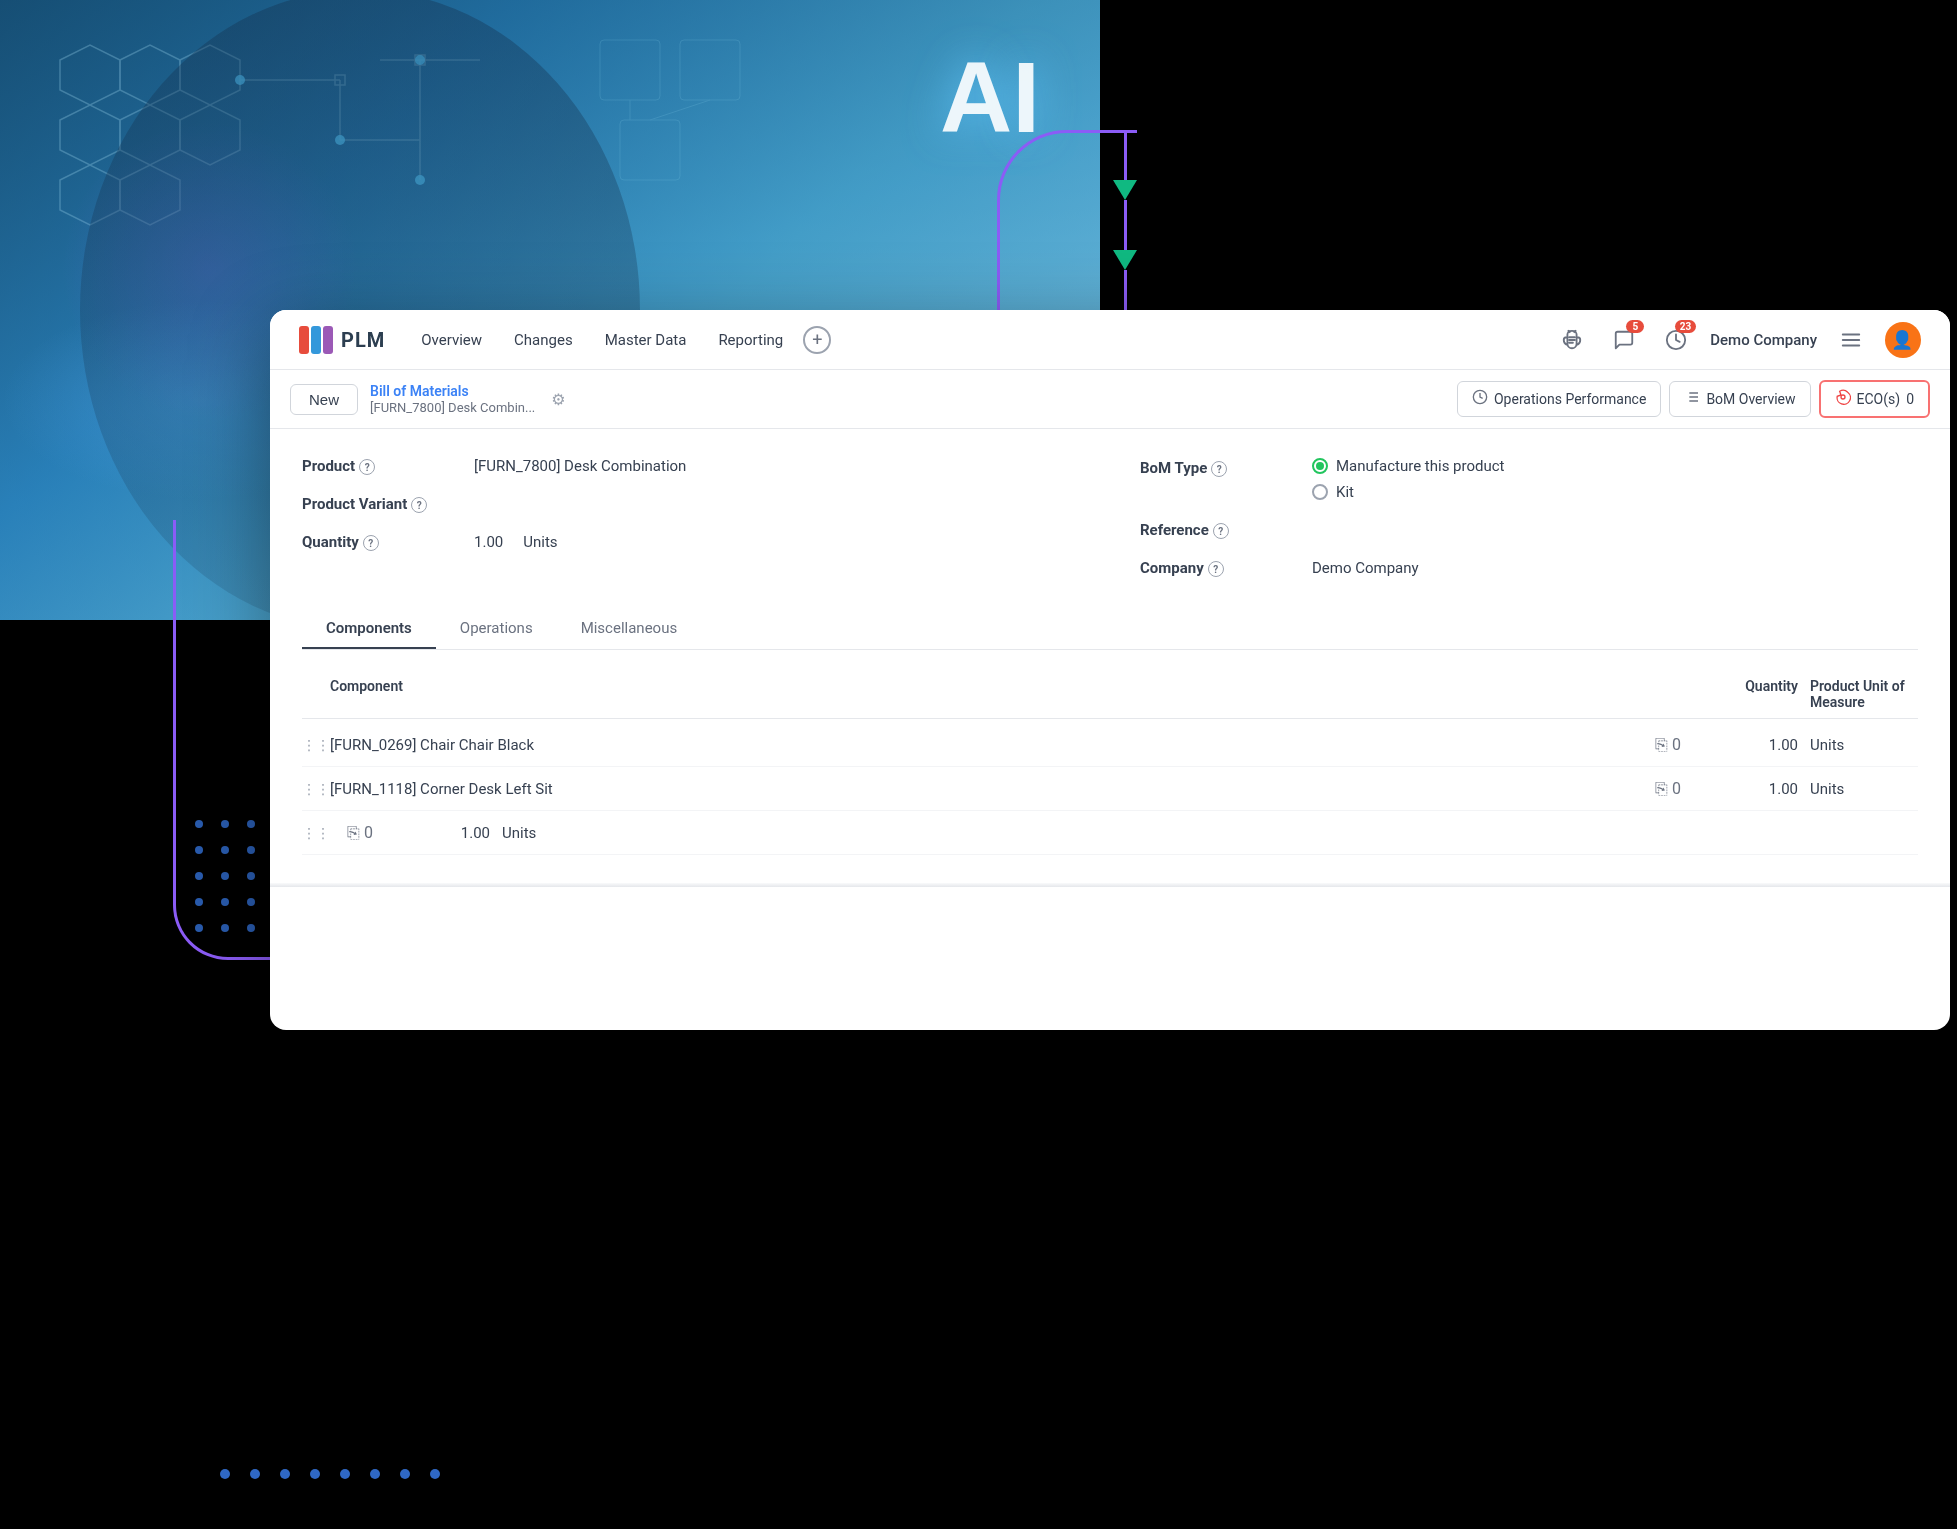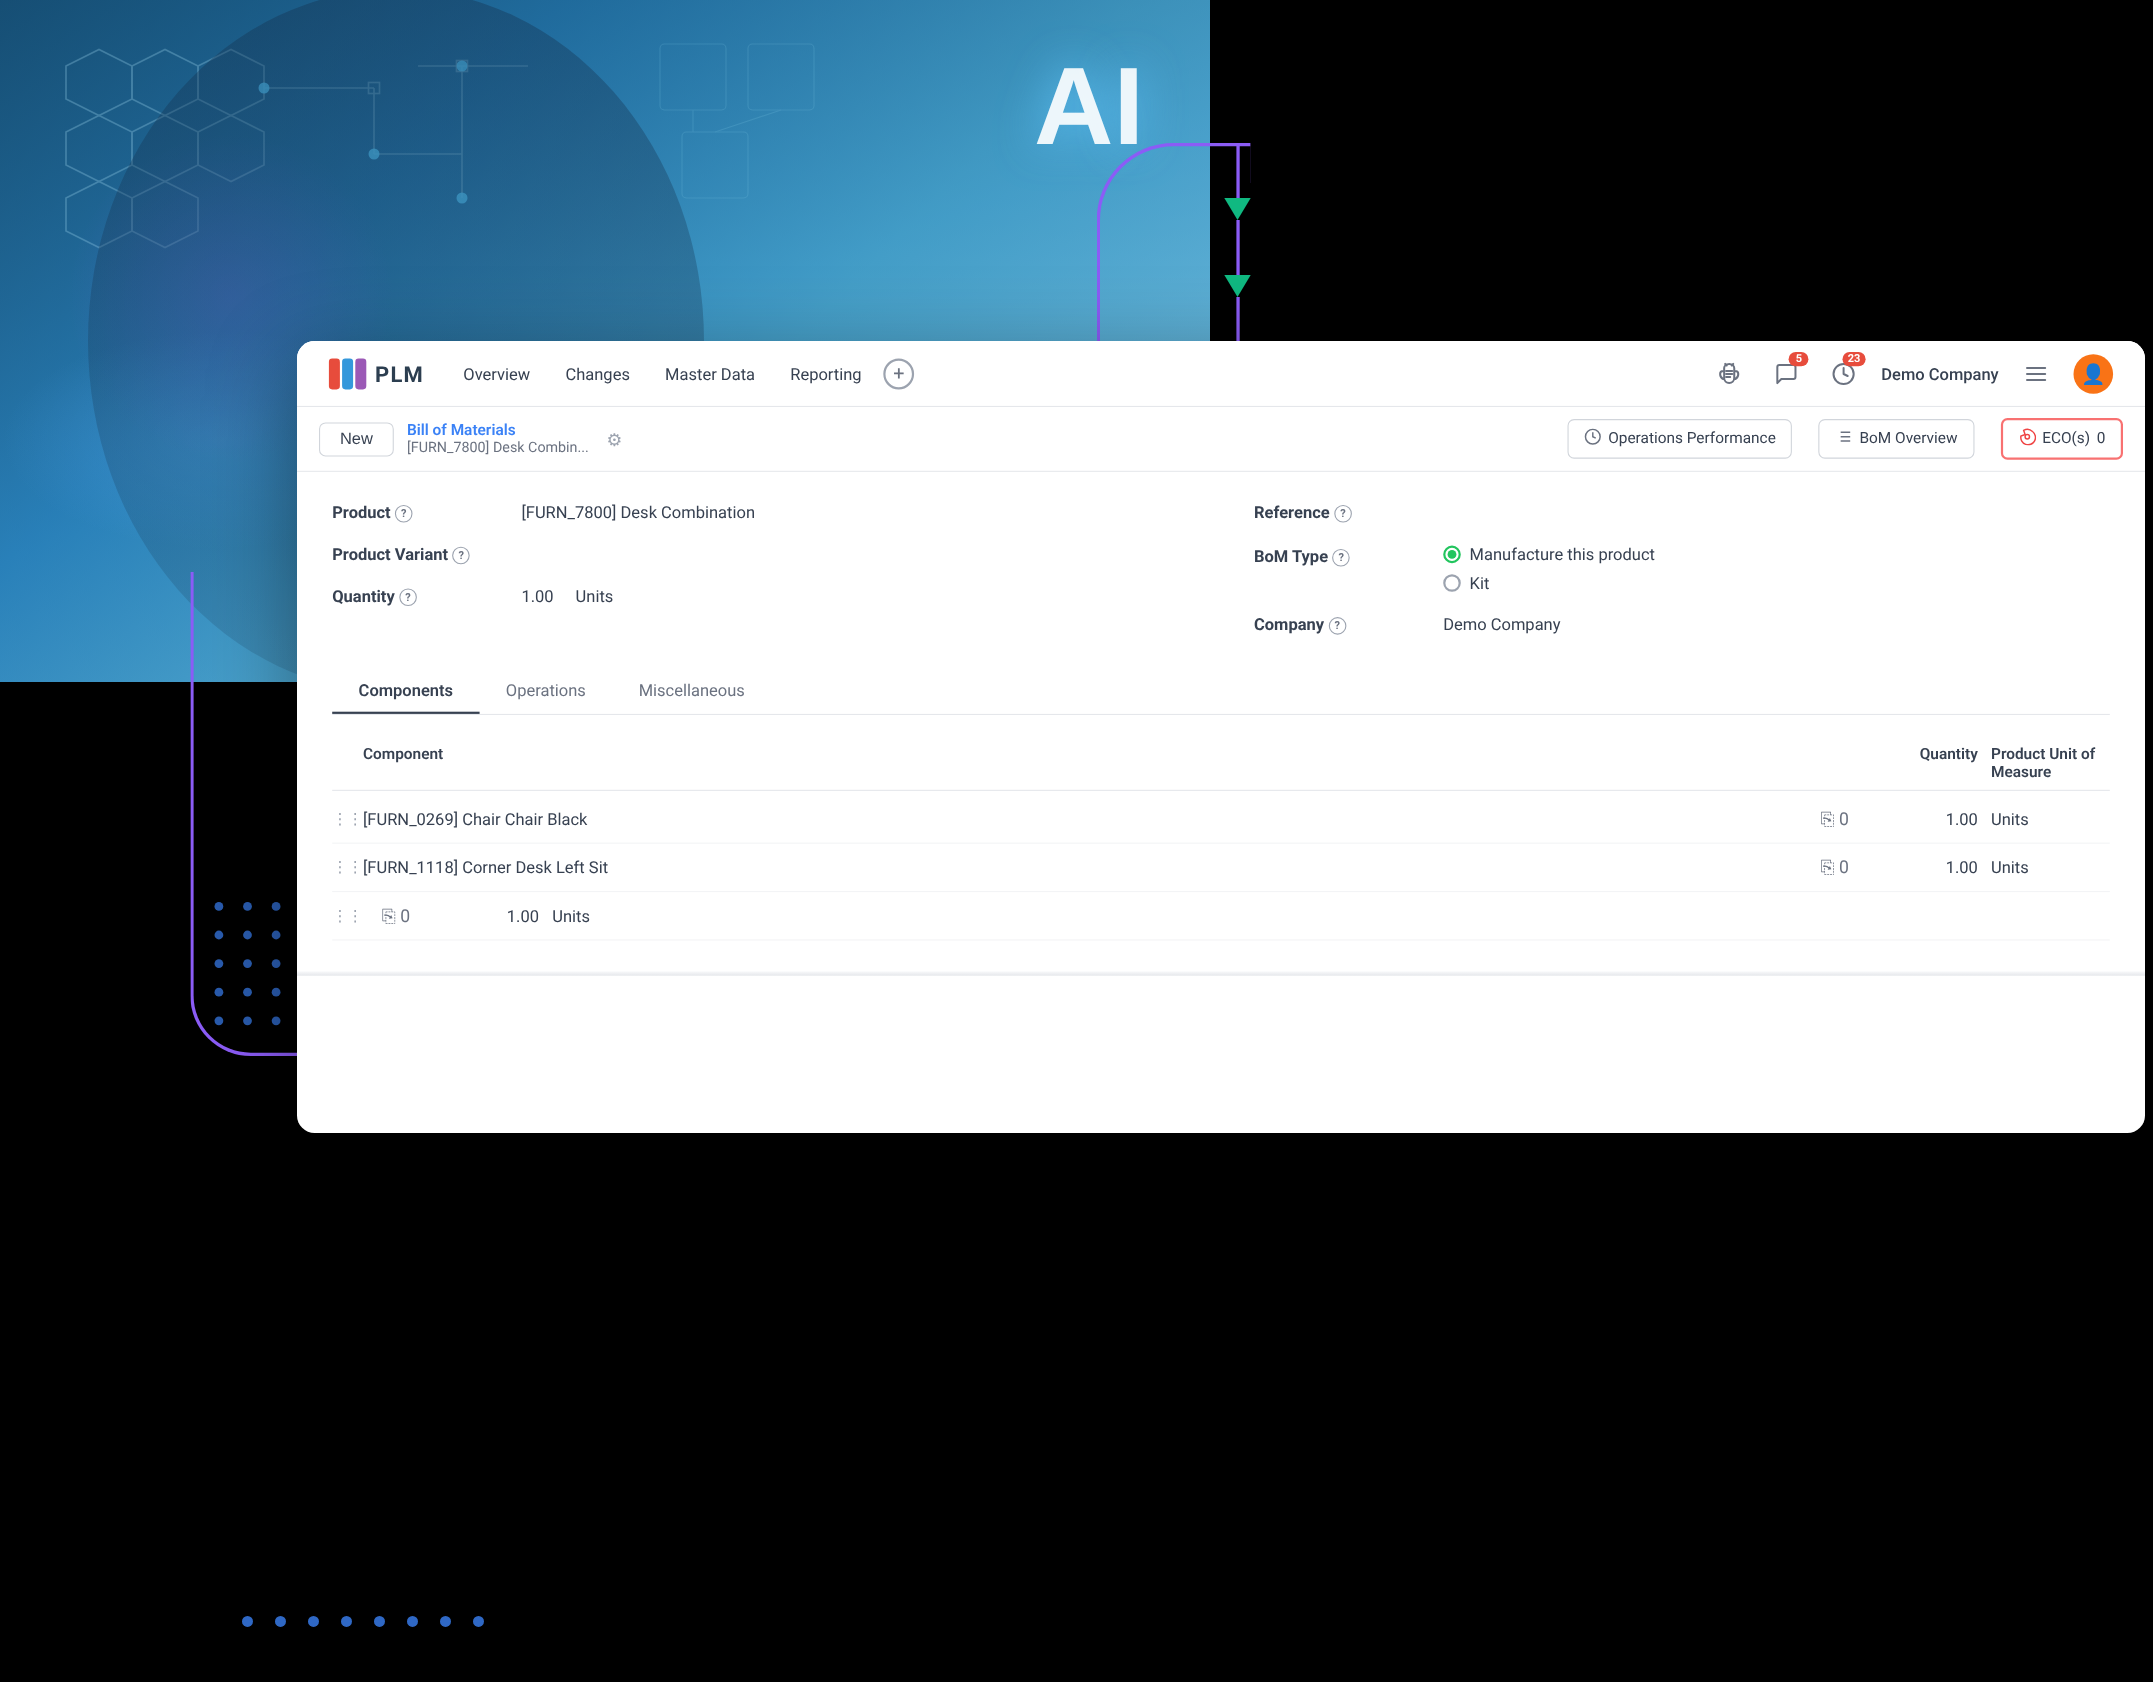--- a/index.html
+++ b/index.html
@@ -217,21 +217,21 @@
       color: #9ca3af;
       font-size: 16px;
       cursor: pointer;
       margin-left: 4px;
     }
 
     .action-bar-right {
       margin-left: auto;
       display: flex;
       align-items: center;
-      gap: 24px;
+      gap: 8px;
     }
 
     .action-btn {
       display: flex;
       align-items: center;
       gap: 6px;
       padding: 7px 14px;
       border: 1px solid #d1d5db;
       border-radius: 6px;
       background: #fff;
@@ -717,46 +717,46 @@
             <span>Quantity</span><span class="form-label-help">?</span>
           </span>
           <div class="quantity-row">
             <span class="form-value">1.00</span>
             <span class="form-value">Units</span>
           </div>
         </div>
       </div>
 
       <div>
-
-        <div class="form-row" style="margin-bottom:20px;">
-          <span class="form-label">
-            <span>Reference</span><span class="form-label-help">?</span>
-          </span>
-          <span class="form-value-placeholder"></span>
-        </div>
 
         <div class="form-row" style="margin-bottom:20px;align-items:flex-start;">
           <span class="form-label" style="padding-top:2px;">
             <span>BoM Type</span><span class="form-label-help">?</span>
           </span>
           <div class="radio-group">
             <div class="radio-option">
               <div class="radio-circle selected">
                 <div class="radio-inner"></div>
               </div>
               <span>Manufacture this product</span>
             </div>
             <div class="radio-option">
               <div class="radio-circle"></div>
               <span>Kit</span>
             </div>
           </div>
         </div>
 
+        <div class="form-row" style="margin-bottom:20px;">
+          <span class="form-label">
+            <span>Reference</span><span class="form-label-help">?</span>
+          </span>
+          <span class="form-value-placeholder"></span>
+        </div>
+
         <div class="form-row" style="margin-top:8px;">
           <span class="form-label">
             <span>Company</span><span class="form-label-help">?</span>
           </span>
           <span class="form-value">Demo Company</span>
         </div>
       </div>
     </div>
 
     <div class="tabs-bar">

